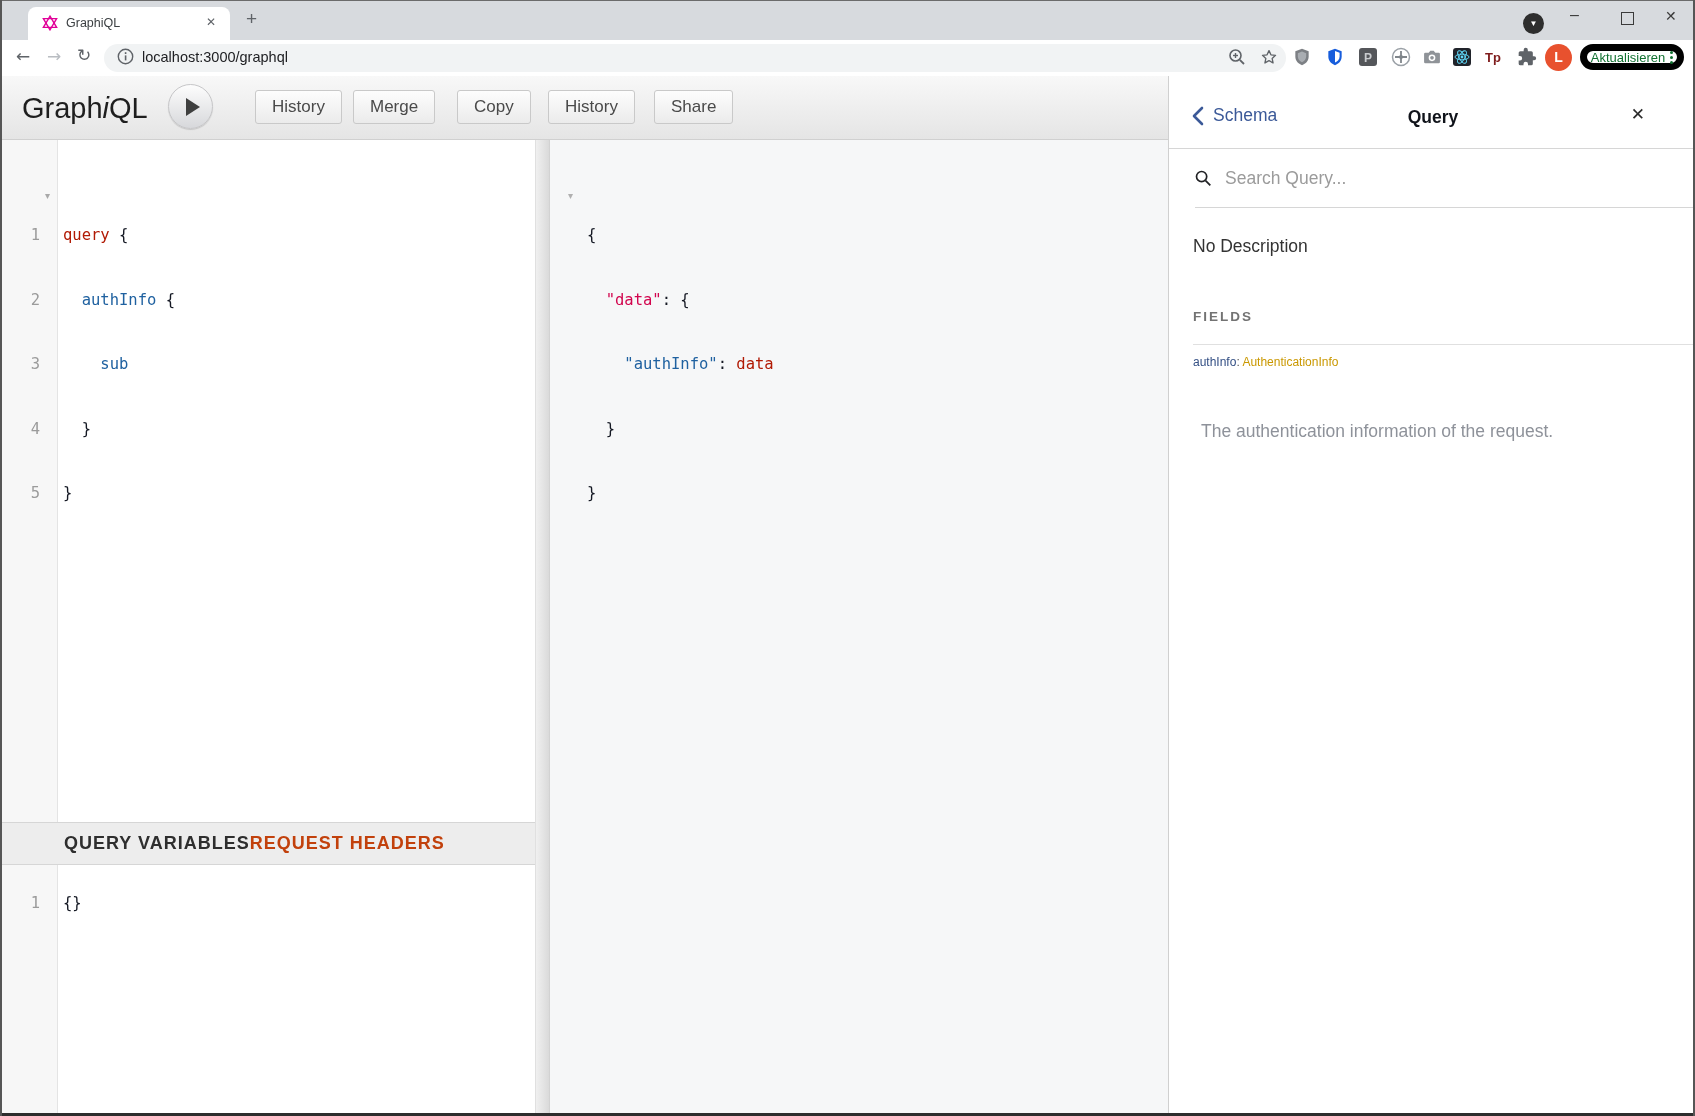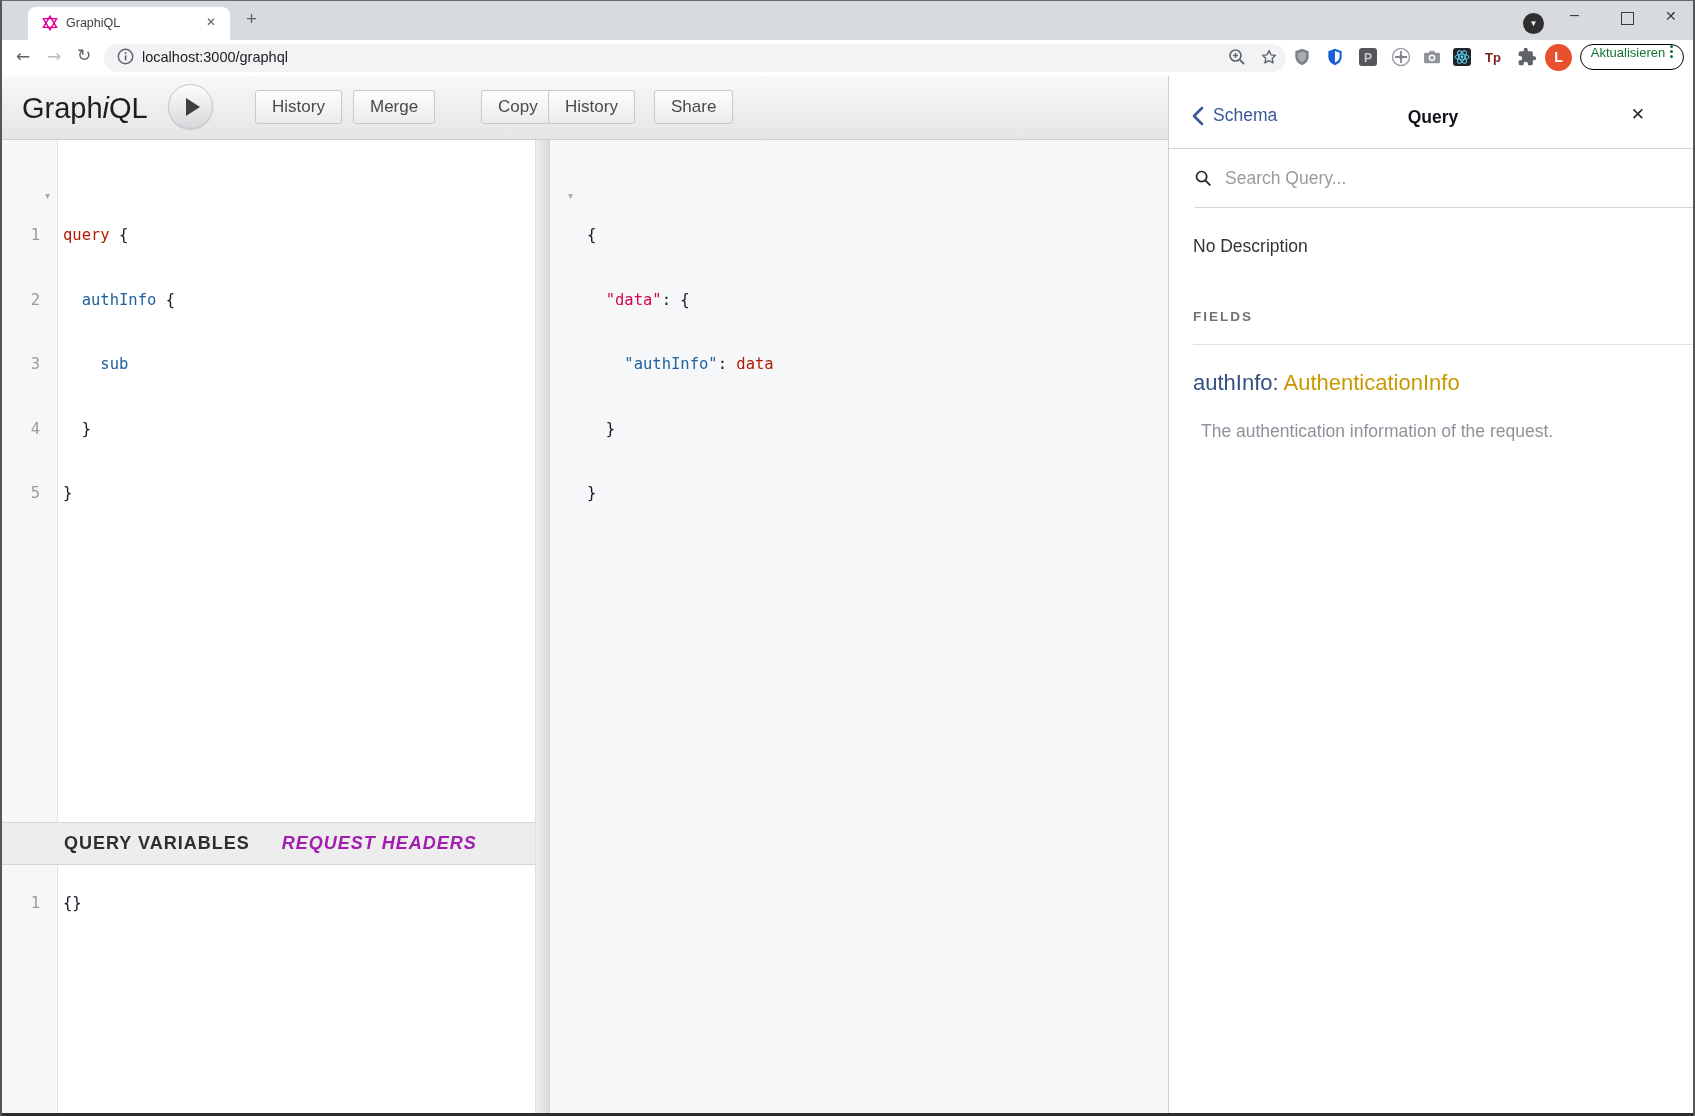--- a/index.html
+++ b/index.html
@@ -26,22 +26,22 @@
   .nav-fwd{left:45px;top:46px;color:#b9bdc2;}
   .nav-reload{left:75px;top:45px;}
   .omnibox{left:102px;top:44px;width:1182px;height:28px;background:#f1f3f4;border-radius:14px;}
   .url-info{left:115px;top:48px;width:17px;height:17px;}
   .url-text{left:140px;top:49px;font-size:14.5px;color:#202124;}
   .omni-zoom{left:1226px;top:48px;width:18px;height:18px;}
   .omni-star{left:1258px;top:48px;width:18px;height:18px;}
   .ext{top:47px;width:20px;height:20px;cursor:pointer;}
   .avatar{left:1543px;top:44px;width:27px;height:27px;border-radius:50%;background:#e8512e;color:#fff;
     font-size:14px;font-weight:bold;text-align:center;line-height:27px;}
-  .update-pill{left:1578px;top:44px;width:104px;height:26px;border:1px solid #000000;border-radius:14px;
-    color:#137333;font-size:13px;display:flex;align-items:flex-start;justify-content:center;gap:5px;cursor:pointer;background:#fff;box-sizing:border-box;}
+  .update-pill{left:1578px;top:44px;width:104px;height:26px;border:7px solid #000000;border-radius:14px;
+    color:#137333;font-size:13px;display:flex;align-items:center;justify-content:center;gap:5px;cursor:pointer;background:#fff;box-sizing:border-box;}
   .dots{display:inline-flex;flex-direction:column;gap:2px;}
   .dots i{width:3px;height:3px;border-radius:50%;background:#137333;}
   
   .gql-topbar{left:0;top:76px;width:1166px;height:64px;background:linear-gradient(#f8f8f8,#e5e5e5);
     border-bottom:1px solid #d0d0d0;box-sizing:border-box;}
   .gql-logo{left:20px;top:92px;font-size:29px;color:#1e1e1e;}
   .gql-logo em{font-style:italic;}
   .exec-btn{left:166px;top:84px;width:45px;height:45px;border-radius:50%;
     background:linear-gradient(#fdfdfd,#d7d8db);border:1px solid #c6c6c8;box-sizing:border-box;
     display:flex;align-items:center;justify-content:center;cursor:pointer;box-shadow:0 1px 1px rgba(0,0,0,.15);}
@@ -65,40 +65,40 @@
   .divider{left:533px;top:140px;width:15px;height:973px;background:linear-gradient(to right,#f0f0f0,#dadada);
     border-left:1px solid #e0e0e0;border-right:1px solid #d2d2d2;box-sizing:border-box;cursor:col-resize;}
   .result-pane{left:548px;top:140px;width:618px;height:973px;background:#f6f7f8;}
   .result-fold{position:absolute;left:18px;top:45px;font-size:10px;color:#b0b0b0;line-height:21.5px;cursor:pointer;}
   .rcode{left:37px;color:#141823;}
   
   .var-bar{left:0;top:682px;width:533px;height:43px;background:#ededed;border-top:1px solid #d6d6d6;
     border-bottom:1px solid #d6d6d6;box-sizing:border-box;display:flex;align-items:center;}
   .var-tab{font-size:18px;font-weight:bold;letter-spacing:1px;cursor:pointer;}
   .var-tab.active{color:#2e2e2e;margin-left:62px;}
-  .var-tab.inactive{color:#a21caf;margin-left:32px;font-style:italic;}
+  .var-tab.inactive{color:#c2410c;}
   .var-editor{left:0;top:725px;width:533px;height:248px;background:#fff;}
   .var-num{position:absolute;left:0;top:28px;width:38px;text-align:right;color:#9b9b9b;}
   .var-code{position:absolute;left:61px;top:28px;color:#141823;}
   
   .docs{left:1166px;top:76px;width:529px;height:1037px;background:#fff;border-left:1px solid #d0d0d0;box-sizing:border-box;}
   .docs-header{position:absolute;left:0;top:0;width:100%;height:73px;border-bottom:1px solid #d6d6d6;box-sizing:border-box;}
   .docs-back{position:absolute;left:22px;top:29px;display:flex;align-items:center;gap:9px;cursor:pointer;}
   .docs-back-label{font-size:17.5px;color:#3B5998;}
   .docs-title{position:absolute;left:0;top:31px;width:100%;text-align:center;font-size:17.5px;font-weight:bold;color:#10131a;}
   .docs-close{position:absolute;right:52px;top:28px;font-size:17px;color:#2b2b2b;cursor:pointer;}
   .docs-search{position:absolute;left:26px;top:73px;width:503px;height:59px;border-bottom:1px solid #d6d6d6;
     display:flex;align-items:center;gap:11px;box-sizing:border-box;}
   .docs-search input{border:none;outline:none;background:transparent;font-size:17.5px;color:#333;width:420px;
     font-family:"Liberation Sans",sans-serif;}
   .docs-search input::placeholder{color:#9b9b9b;}
   .no-desc{position:absolute;left:24px;top:160px;font-size:17.5px;color:#333;}
   .fields-heading{position:absolute;left:24px;top:233px;font-size:13.5px;font-weight:bold;letter-spacing:2px;color:#737373;}
   .fields-rule{position:absolute;left:24px;top:268px;width:505px;border-top:1px solid #e0e0e0;}
-  .field-row{position:absolute;left:24px;top:294px;font-size:22px;}
+  .field-row{position:absolute;left:24px;top:279px;font-size:12px;}
   .field-name{color:#334F84;cursor:pointer;}
   .field-sep{color:#555;}
   .type-name{color:#CA9800;cursor:pointer;}
   .field-desc{position:absolute;left:32px;top:345px;font-size:17.5px;color:#8e929a;}
   .taskbar-sliver{left:0;top:1113px;width:100%;height:3px;background:#2d2d2d;}
   svg{display:block;}
 </style>
 </head>
 <body>
 
@@ -207,21 +207,21 @@
       </span>
   </div>
 
   <div class="abs gql-topbar"></div>
   <div class="abs gql-logo"><span>Graph</span><em>i</em><span>QL</span></div>
   <div class="abs exec-btn">
     <span class="exec-tri"></span>
   </div>
   <div class="abs tool-btn" style="left:253px">History</div>
   <div class="abs tool-btn" style="left:351px">Merge</div>
-  <div class="abs tool-btn" style="left:479px">Copy</div>
+  <div class="abs tool-btn" style="left:455px">Copy</div>
   <div class="abs tool-btn" style="left:546px">History</div>
   <div class="abs tool-btn" style="left:652px">Share</div>
 
   <div class="abs query-pane">
     <div class="gutter"></div>
     <div class="codeblock code linenums abs">
       <div>1</div>
       <div>2</div>
       <div>3</div>
       <div>4</div>

